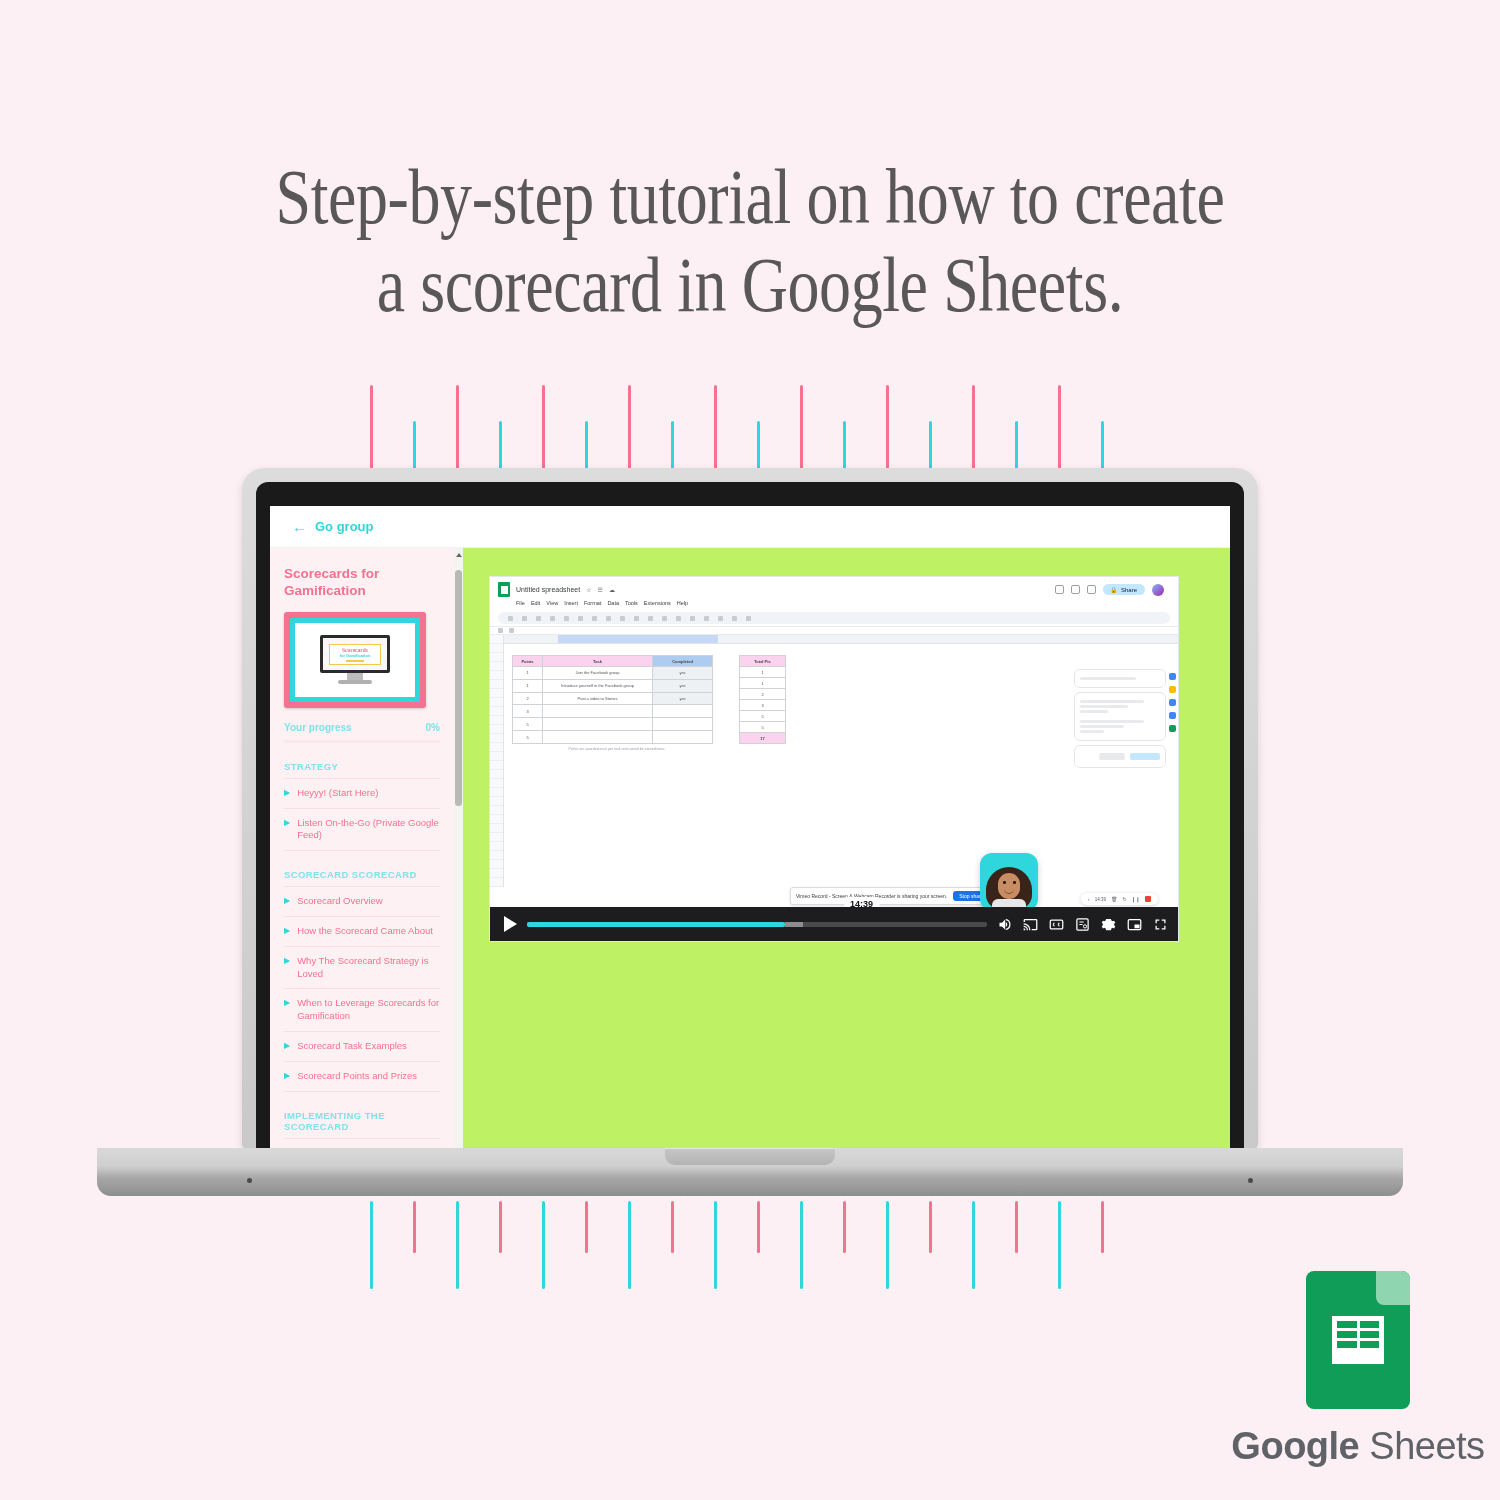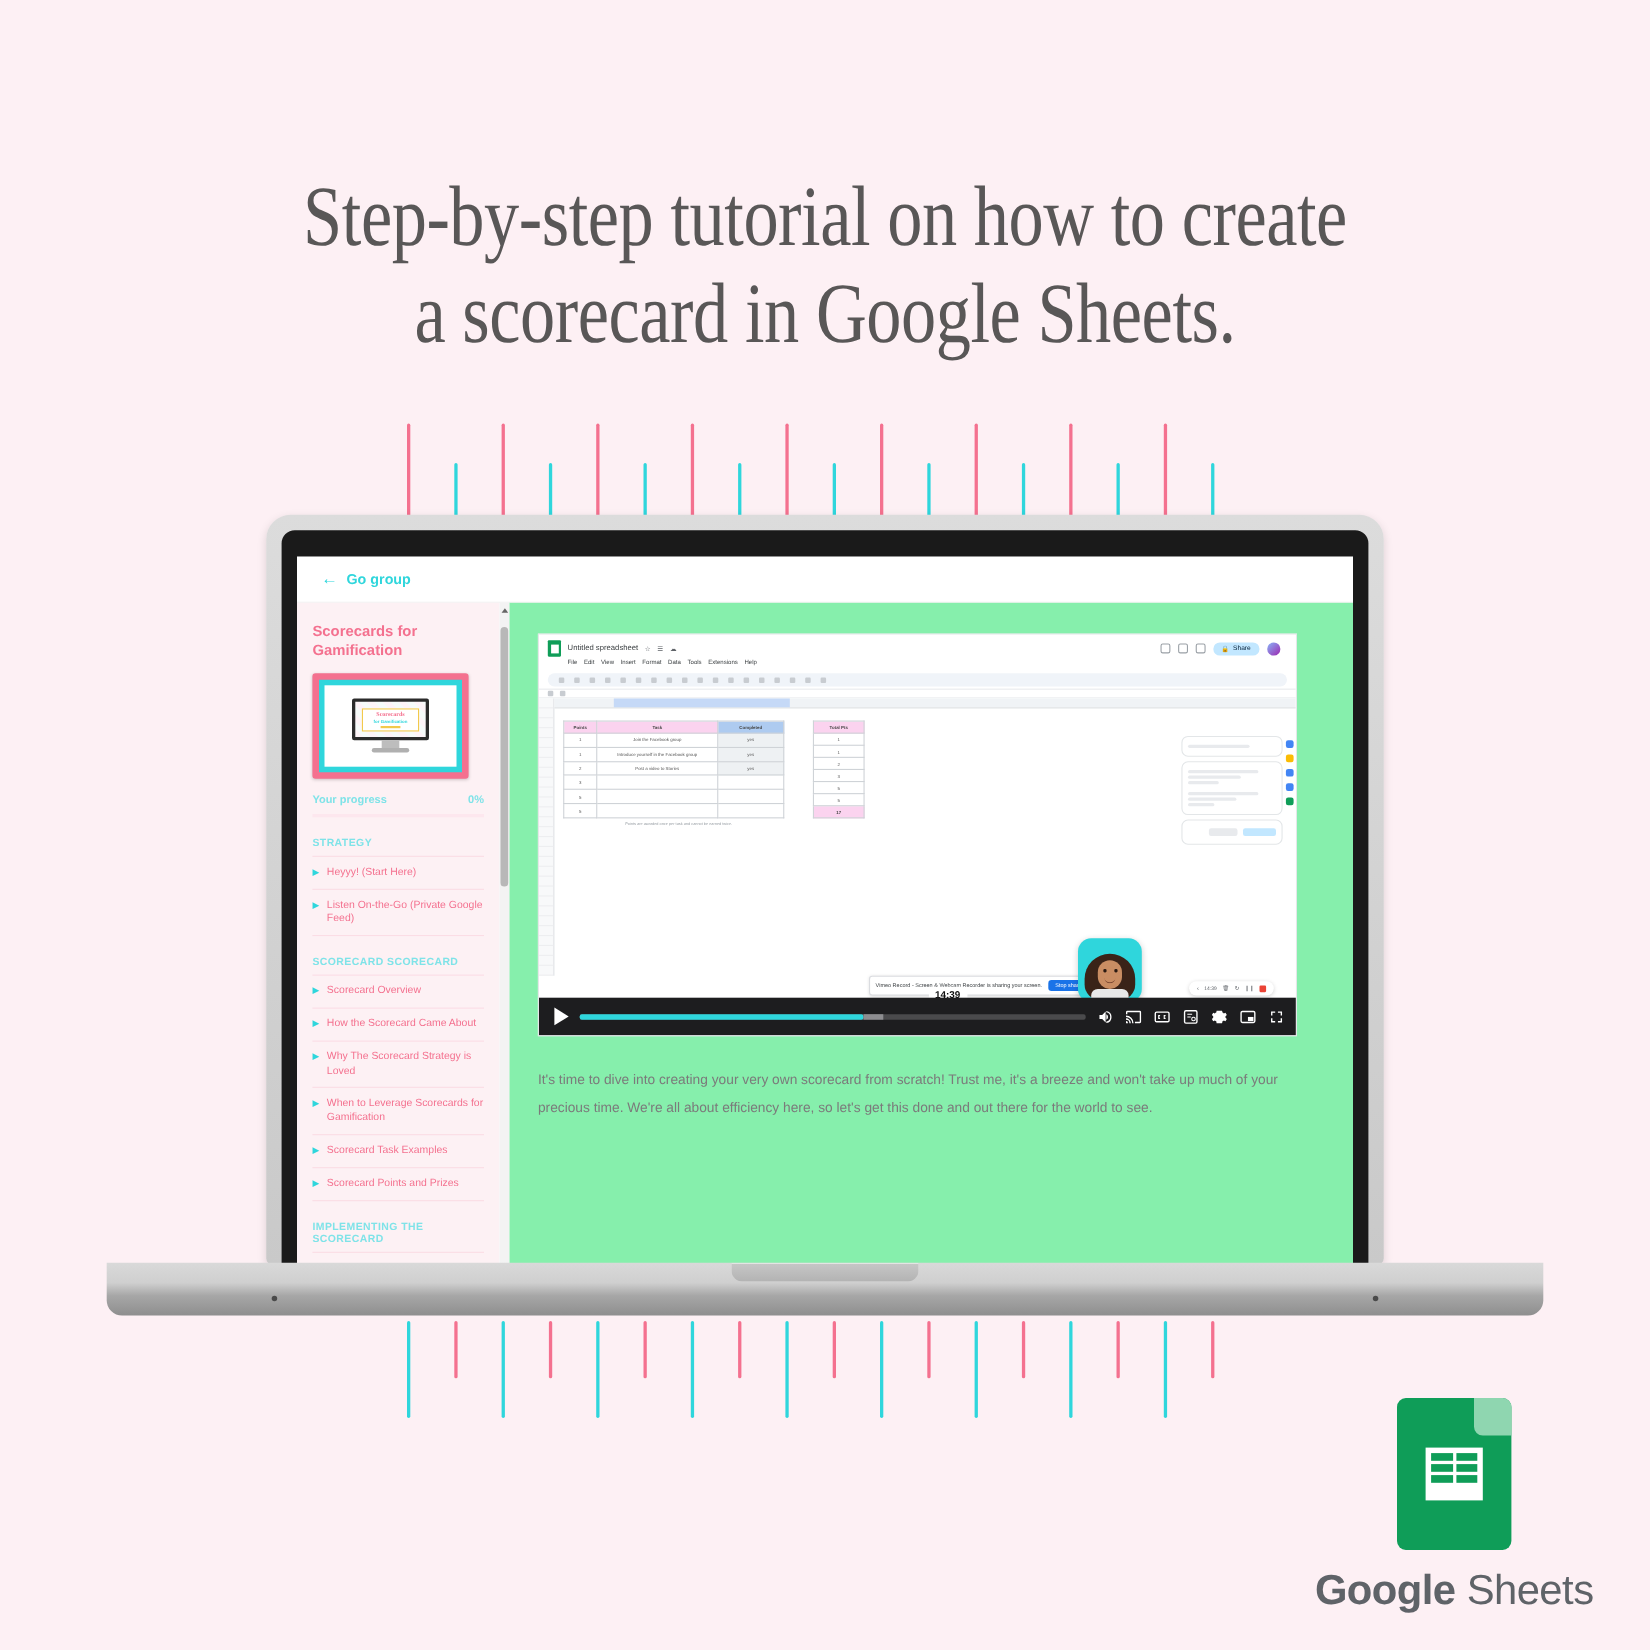--- a/index.html
+++ b/index.html
@@ -121,21 +121,21 @@
     padding: 8px 0 8px 0; border-bottom:1px solid #fbdde5;
   }
   .lesson .play { color:#2fd6dc; font-size:8px; line-height:1.5; flex:none; }
   .lesson .ltxt { color:#f4718f; font-size:9.5px; line-height:1.35; }
   .sec-divider { height:1px; background:#fbdde5; margin-top:6px; }
 
   .scrollcol { width:9px; background:#f3f3f3; position:relative; flex:none; }
   .scrollthumb { position:absolute; left:1px; top:22px; width:7px; height:236px; background:#b8b8b8; border-radius:4px; }
   .scrollarrow { position:absolute; left:2px; top:5px; width:0;height:0;border-left:3px solid transparent;border-right:3px solid transparent;border-bottom:4px solid #666; }
 
-  .content { flex:1; background:#86efac; padding: 28px 26px 0 26px; overflow:hidden; }
+  .content { flex:1; background:#bef264; padding: 28px 26px 0 26px; overflow:hidden; }
 
   
   .player { position:relative; width:690px; height:366px; background:#f6f7f8; border:1px solid #e4e6e8; }
   .gs { position:absolute; inset:0; overflow:hidden; background:#fff; }
   .gs-head { display:flex; align-items:center; gap:6px; padding:5px 8px 3px 8px; background:#fff; }
   .gs-logo { width:12px; height:15px; background:#0f9d58; border-radius:1px; position:relative; flex:none; }
   .gs-logo::after{content:"";position:absolute;left:2.5px;top:4px;width:7px;height:8px;background:#fff;}
   .gs-name { font-size:7px; color:#3c4043; }
   .gs-mini { font-size:6px; color:#5f6368; }
   .gs-menu { display:flex; gap:6px; font-size:5.5px; color:#3c4043; padding:0 8px 4px 26px; }
@@ -205,21 +205,21 @@
     position:absolute; left:54%; bottom:30px; transform:translateX(-50%);
     background:#fff; color:#111; font-size:9px; font-weight:700; padding:2px 6px; border-radius:2px;
   }
   .tooltip::after { content:""; position:absolute; left:50%; bottom:-4px; transform:translateX(-50%); border-left:4px solid transparent; border-right:4px solid transparent; border-top:4px solid #fff; }
   .ctrl-icons { display:flex; align-items:center; gap:11px; color:#fff; }
   .ci { width:15px; height:15px; position:relative; }
 
   .bodytext { margin-top:26px; width:680px; color:#7b7b7b; font-size:12.5px; line-height:2.1; }
 
   
-  .gsheets { position:absolute; left:1192px; top:1258px; width:260px; }
+  .gsheets { position:absolute; left:1228px; top:1258px; width:260px; }
   .gdoc { position:relative; width:104px; height:138px; margin:0 auto; }
   .gdoc-body { position:absolute; inset:0; background:#0f9d58; border-radius:8px; }
   .gdoc-fold { position:absolute; right:0; top:0; width:34px; height:34px; background:#8fd6b0; border-radius:0 8px 0 8px; }
   .gdoc-tbl { position:absolute; left:50%; top:50%; transform:translate(-50%,-50%); width:52px; height:48px; background:#fff; padding:5px; }
   .gdoc-tbl .r { display:flex; gap:3px; margin-bottom:3px; }
   .gdoc-tbl .c { flex:1; height:7px; background:#0f9d58; }
   .gslabel { text-align:center; margin-top:16px; font-size:38px; color:#5f6368; letter-spacing:-0.5px; }
   .gslabel b { font-weight:700; color:#5f6368; }
   .gslabel span { font-weight:400; }
 </style>
@@ -625,21 +625,20 @@
                         <rect x="2" y="4" width="20" height="16" rx="2"></rect>
                         <rect x="12" y="12" width="8" height="6" fill="#fff" stroke="none"></rect>
                       </svg>
                     <svg class="ci" viewBox="0 0 24 24" fill="#fff">
                         <path d="M4 4h6v2H6v4H4V4zm16 0v6h-2V6h-4V4h6zM4 14h2v4h4v2H4v-6zm16 0v6h-6v-2h4v-4h2z"></path>
                       </svg>
                   </div>
                 </div>
               </div>
 
-              <div class="bodytext">It's time to dive into creating your very own scorecard from scratch! Trust me, it's a breeze and won't take up much of your precious time. We're all about efficiency here, so let's get this done and out there for the world to see.</div>
             </div>
           </div>
         </div>
       </div>
       <div class="base">
         <div class="base-dot" style="left:150px"></div>
         <div class="base-dot" style="right:150px"></div>
       </div>
     </div>
   </div>

